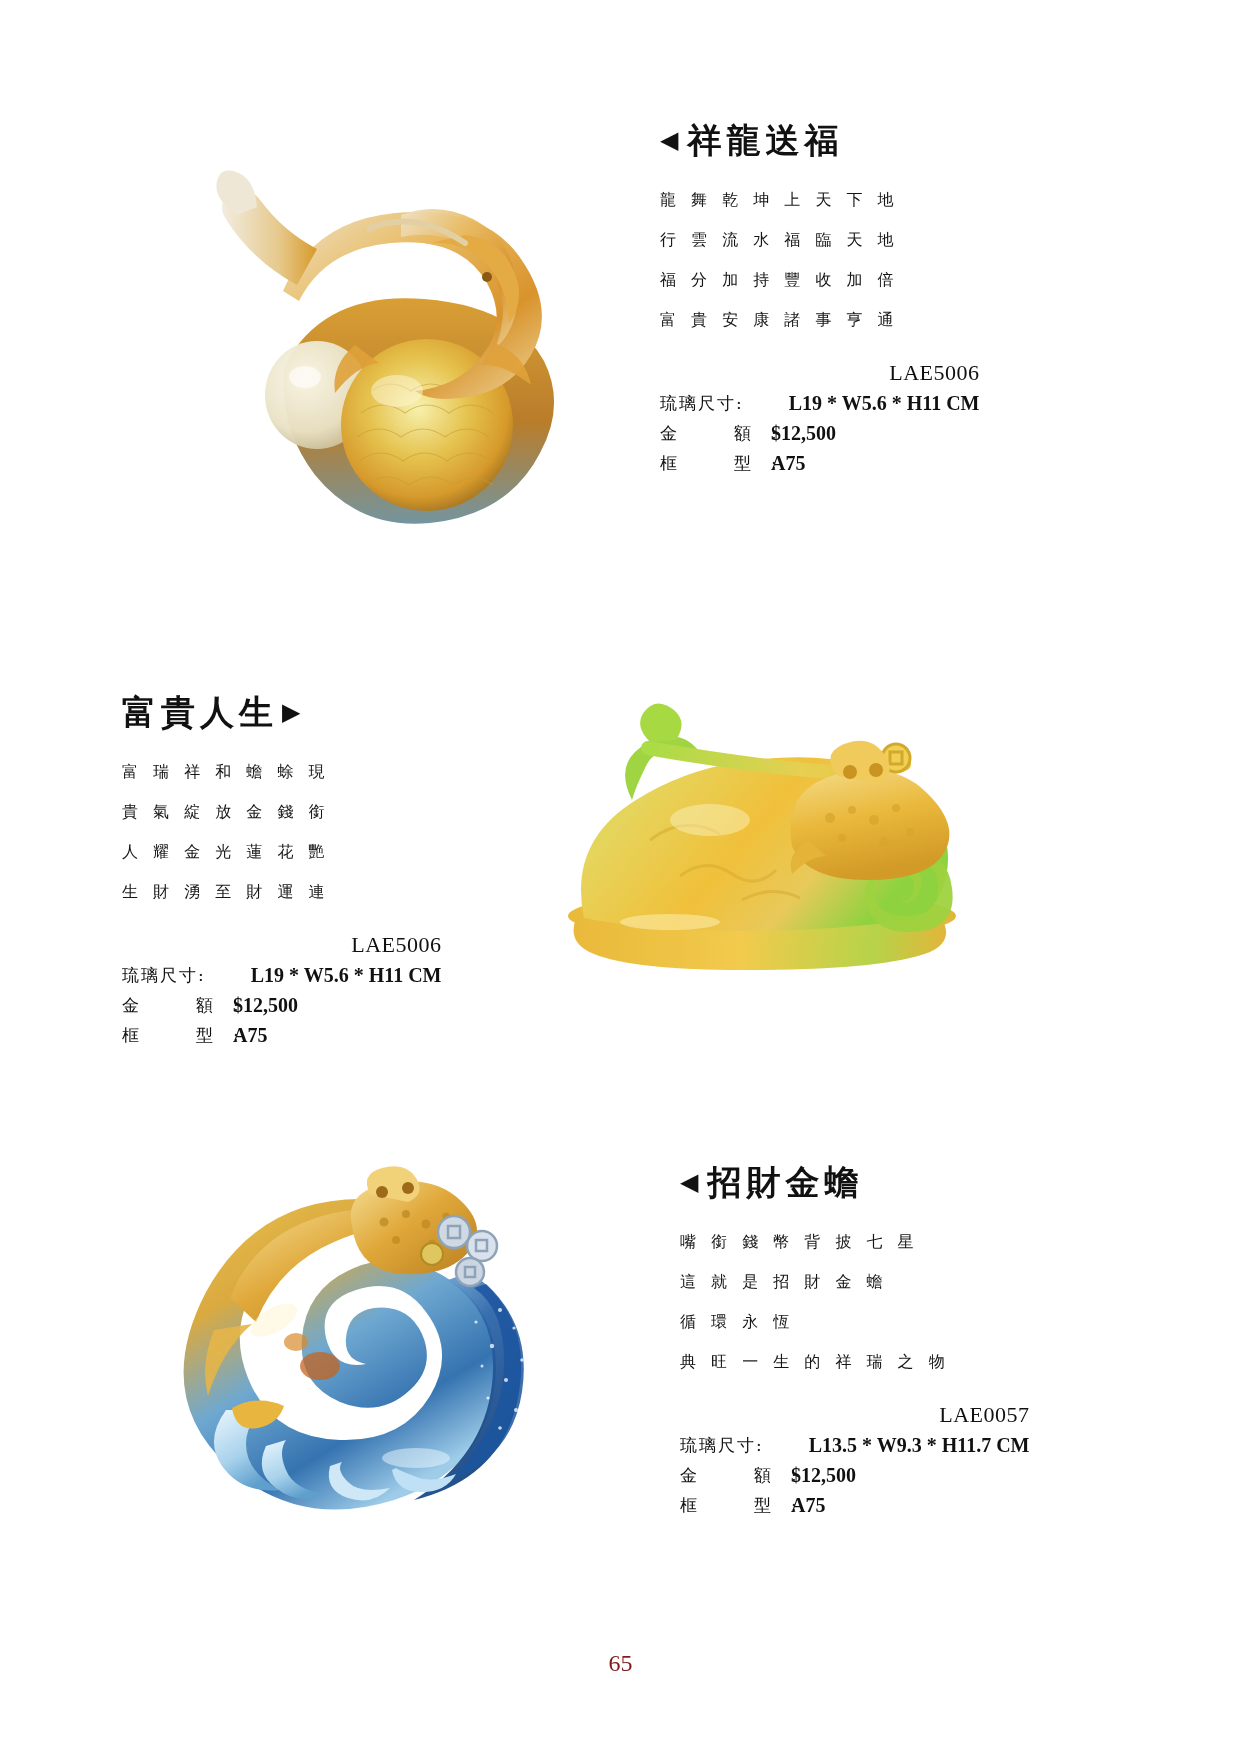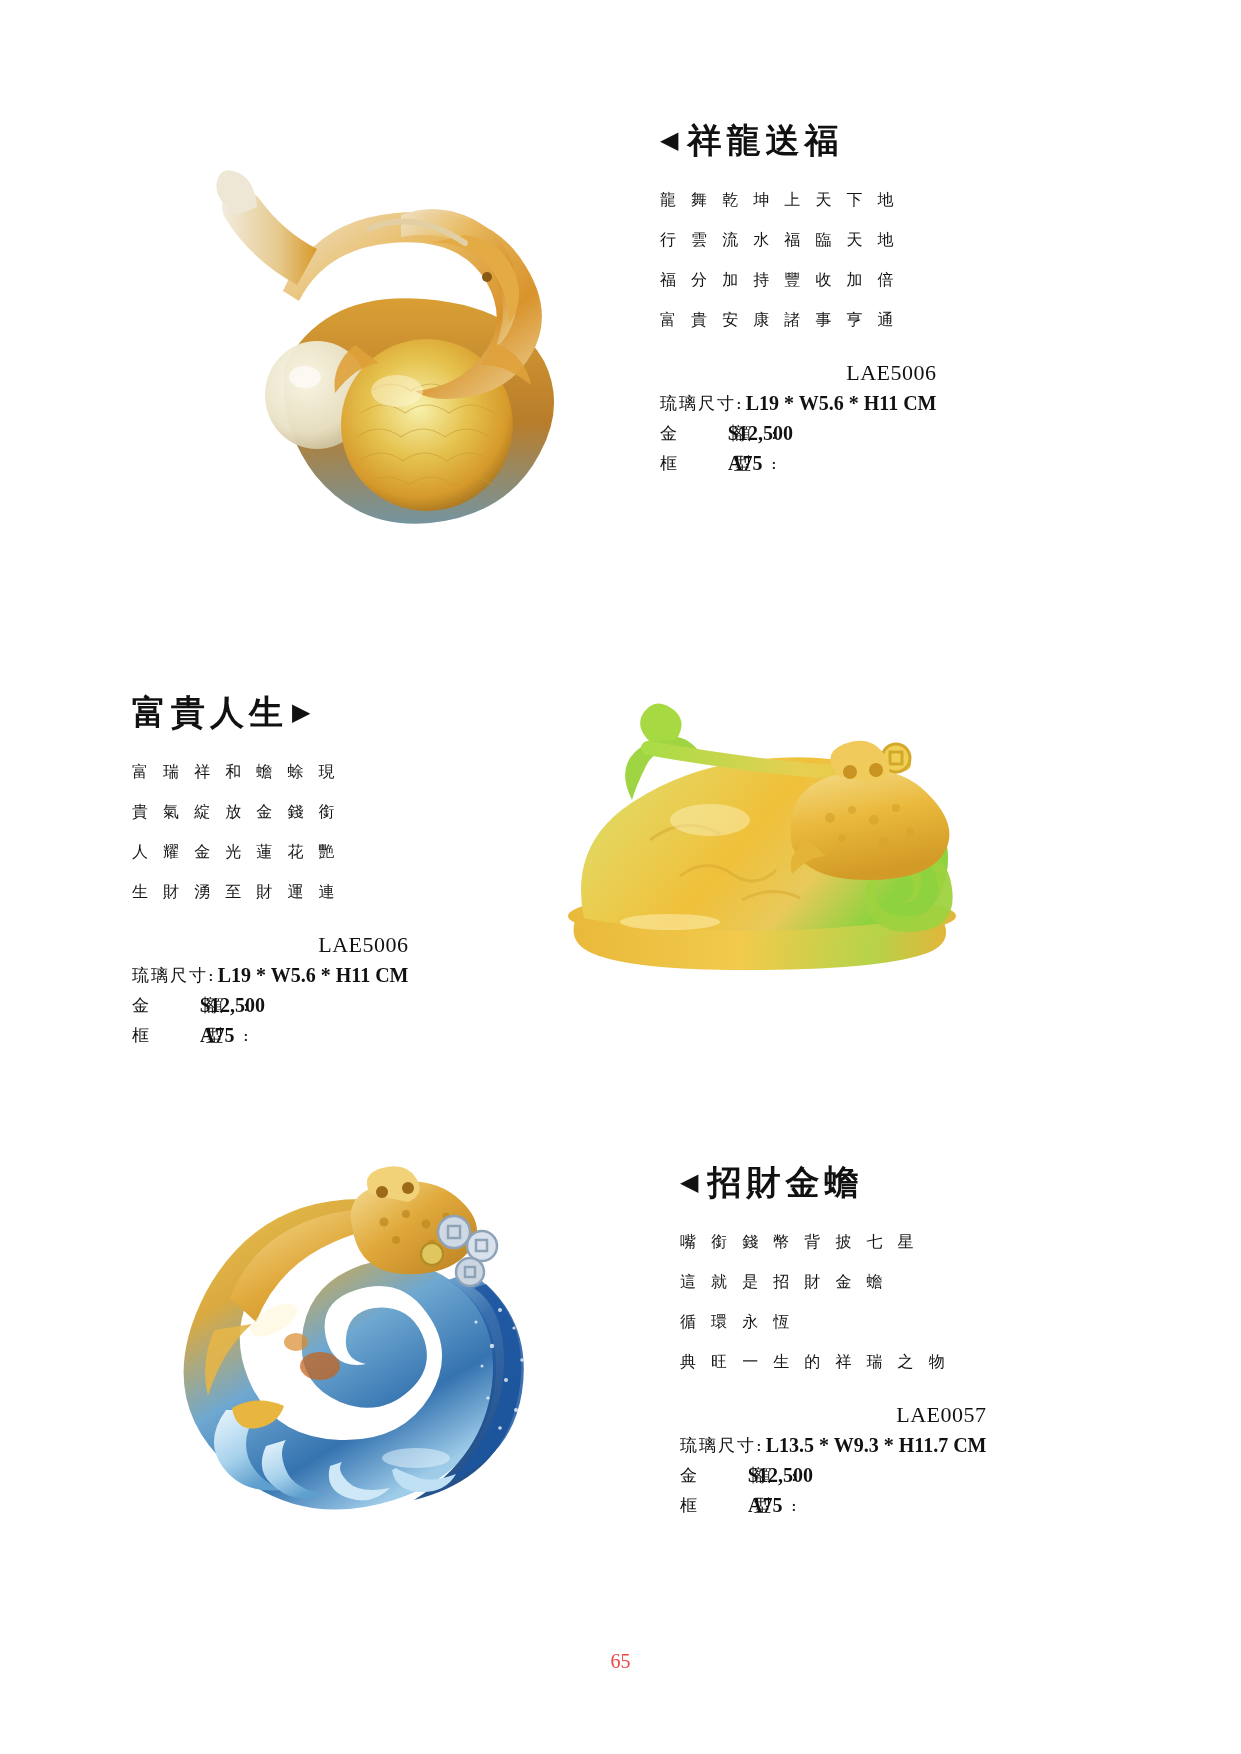--- a/index.html
+++ b/index.html
@@ -64,41 +64,42 @@
   .spec-code {
     font-size: 22px;
     line-height: 30px;
     letter-spacing: 0.5px;
   }
   .spec-row {
     font-size: 20px;
     line-height: 30px;
     white-space: nowrap;
     display: flex;
+    gap: 43px;
   }
   .spec-label {
     letter-spacing: 2px;
     font-family: "DejaVu Serif", serif;
     font-size: 17px;
   }
   .spec-label.wide {
     display: inline-block;
     width: 66px;
     letter-spacing: 20px;
   }
   .spec-value {
     margin-left: 2px;
     font-family: "Liberation Serif", serif;
     font-size: 20px;
     font-weight: bold;
   }
 
   
   #block-1 { left: 660px; top: 118px; }
-  #block-2 { left: 132px; top: 690px; }
+  #block-2 { left: 122px; top: 690px; }
   #block-3 { left: 680px; top: 1160px; }
 
   
   .art {
     position: absolute;
     overflow: hidden;
   }
   #art-1 { left: 165px; top: 95px;  width: 420px; height: 430px; }
   #art-2 { left: 530px; top: 690px; width: 470px; height: 290px; }
   #art-3 { left: 170px; top: 1160px; width: 430px; height: 350px; }
@@ -106,22 +107,22 @@
   .art svg { display: block; }
 
   
   .page-number {
     position: absolute;
     left: 0;
     right: 0;
     top: 1650px;
     text-align: center;
     font-family: "Liberation Serif", serif;
-    font-size: 20px;
-    color: #ef4444;
+    font-size: 24px;
+    color: #7f1d1d;
   }
 </style>
 </head>
 <body>
 
 <div class="page">
 
   <div class="art" id="art-1">
     <svg width="420" height="430" viewBox="0 0 420 430">
       <defs>

